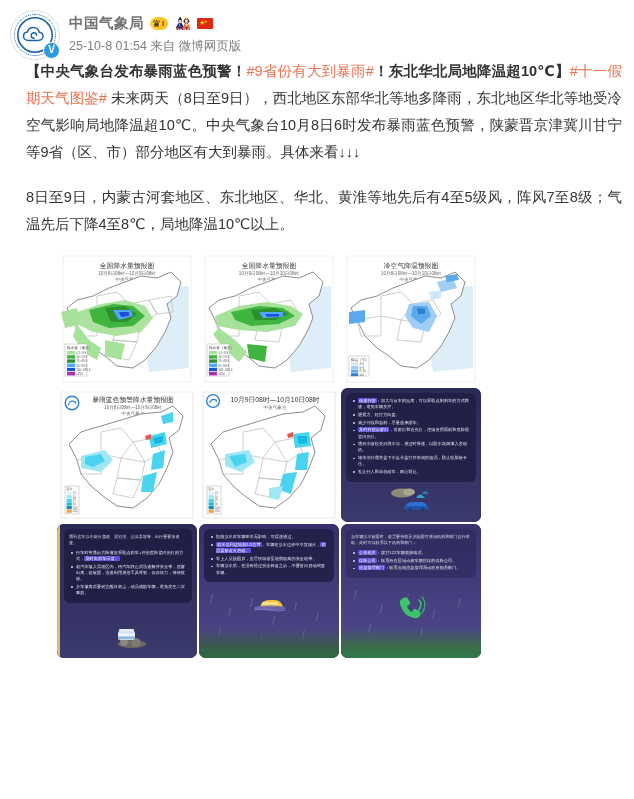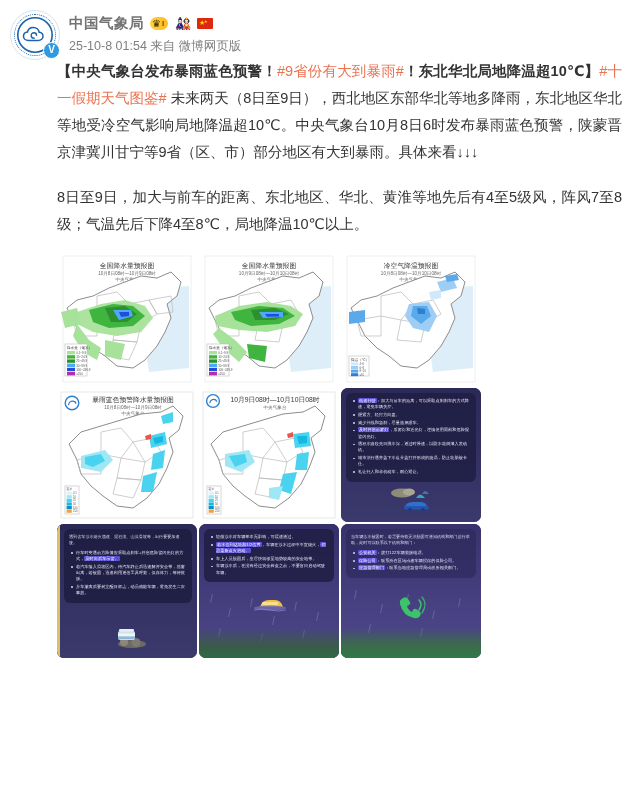--- a/index.html
+++ b/index.html
@@ -42,21 +42,21 @@
   .emoji{margin-left:7px;font-size:13px;line-height:13px;}
   .flag{
     margin-left:6px;display:inline-block;width:16px;height:11px;background:#de2910;
     position:relative;border-radius:1px;vertical-align:middle;
   }
   .flag .st{position:absolute;color:#ffde00;font-size:7px;line-height:7px;}
   .meta{font-size:12.5px;color:#808080;margin-top:5px;}
   .meta .src{color:#808080;}
 
   
-  .content{padding:8px 12px 0 57px;}
+  .content{padding:8px 12px 0 26px;}
   .para{
     font-size:14.5px;line-height:27px;color:#333333;
     margin:0 0 18px 0;word-break:break-all;text-align:justify;
   }
   .para:last-child{margin-bottom:0;}
   .tag{color:#eb7350;}
   .bold{font-weight:bold;}
 
   
   .grid{
@@ -143,21 +143,21 @@
   </div>
 
   <div class="content">
 
     <p class="para">
       <span class="bold">【中央气象台发布暴雨蓝色预警！</span><span class="tag">#9省份有大到暴雨#</span><span class="bold">！东北华北局地降温超10℃】</span><span class="tag">#十一假期天气图鉴#</span><span> 未来两天（8日至9日），西北地区东部华北等地多降雨，东北地区华北等地受冷空气影响局地降温超10℃。中央气象台10月8日6时发布暴雨蓝色预警，陕蒙晋京津冀川甘宁等9省（区、市）部分地区有大到暴雨。具体来看↓↓↓</span>
     </p>
 
 
     <p class="para">
-      <span>8日至9日，加大与前车的距离、东北地区、华北、黄淮等地先后有4至5级风，阵风7至8级；气温先后下降4至8℃，局地降温10℃以上。</span>
+      <span>8日至9日，内蒙古河套地区、东北地区、华北、黄淮等地先后有4至5级风，阵风7至8级；气温先后下降4至8℃，局地降温10℃以上。</span>
     </p>
   </div>
 
   <div class="grid">
 
     <div class="cell">
       <svg class="map" viewBox="0 0 70 67">
         <rect x="0" y="0" width="70" height="67" fill="#fff"></rect>
         <rect x="3" y="2" width="64" height="63" fill="none" stroke="#e3e3e3" stroke-width=".3"></rect>
         <text class="map-title" x="35" y="8">全国降水量预报图</text>

